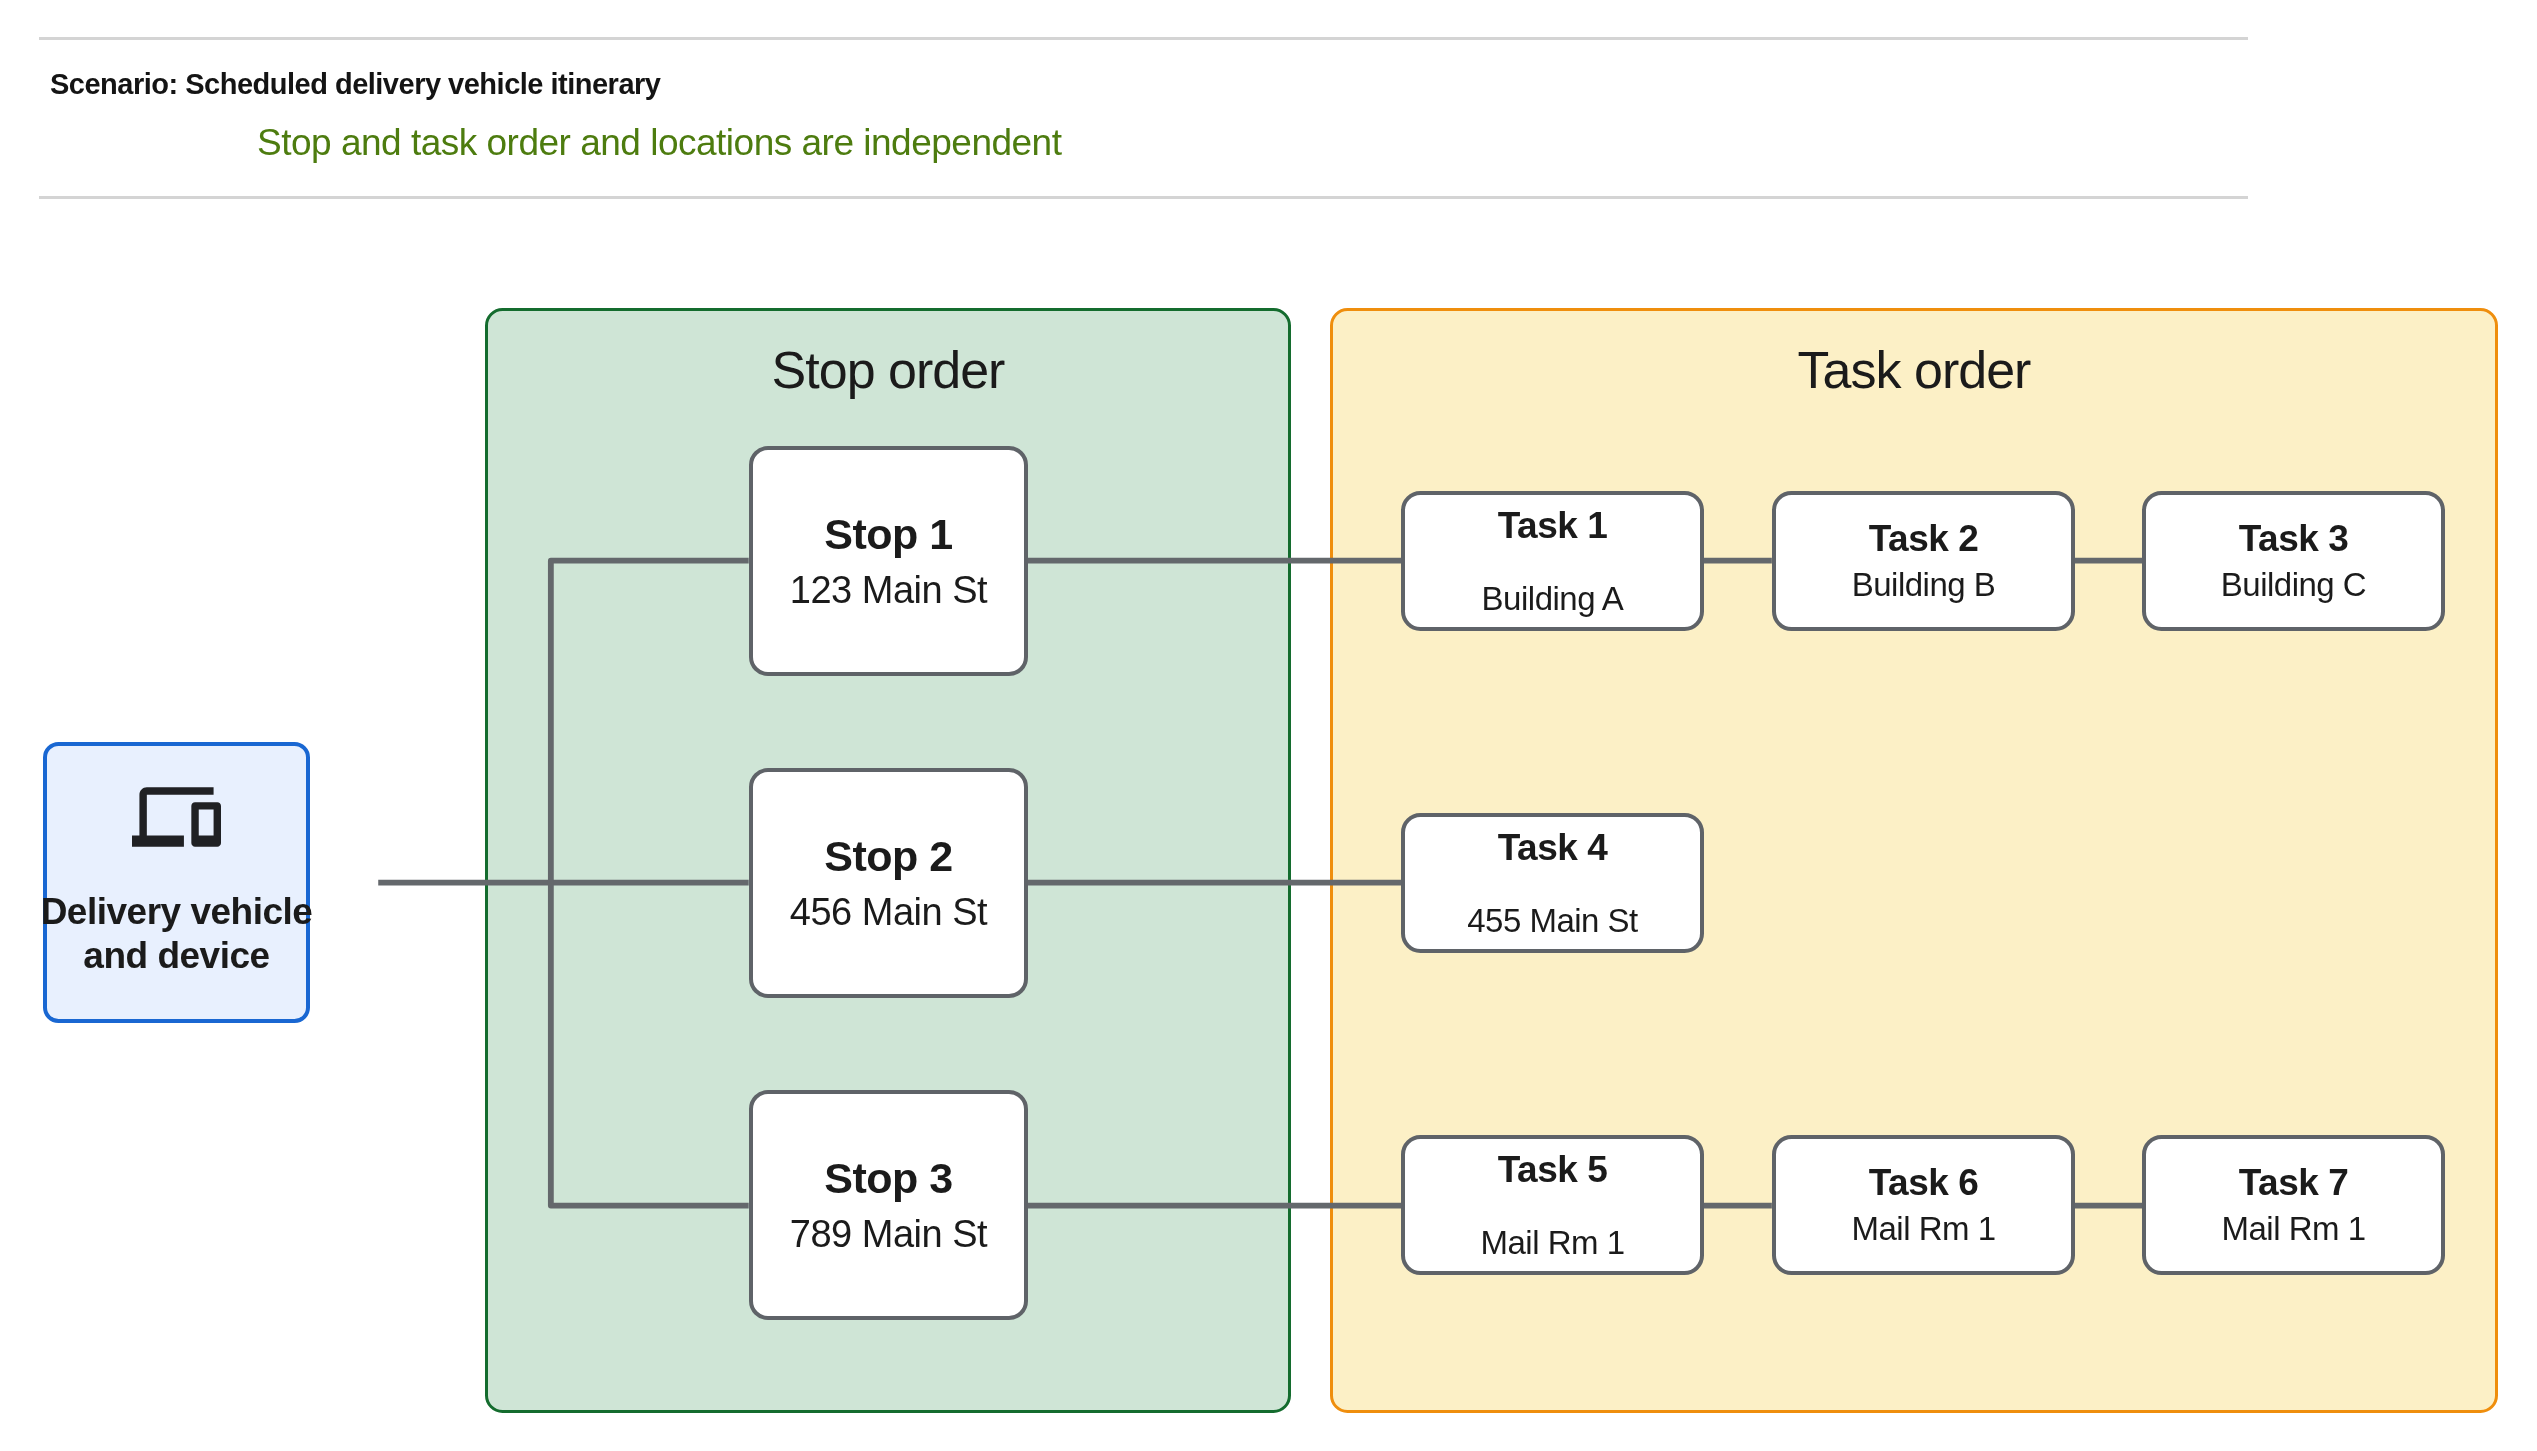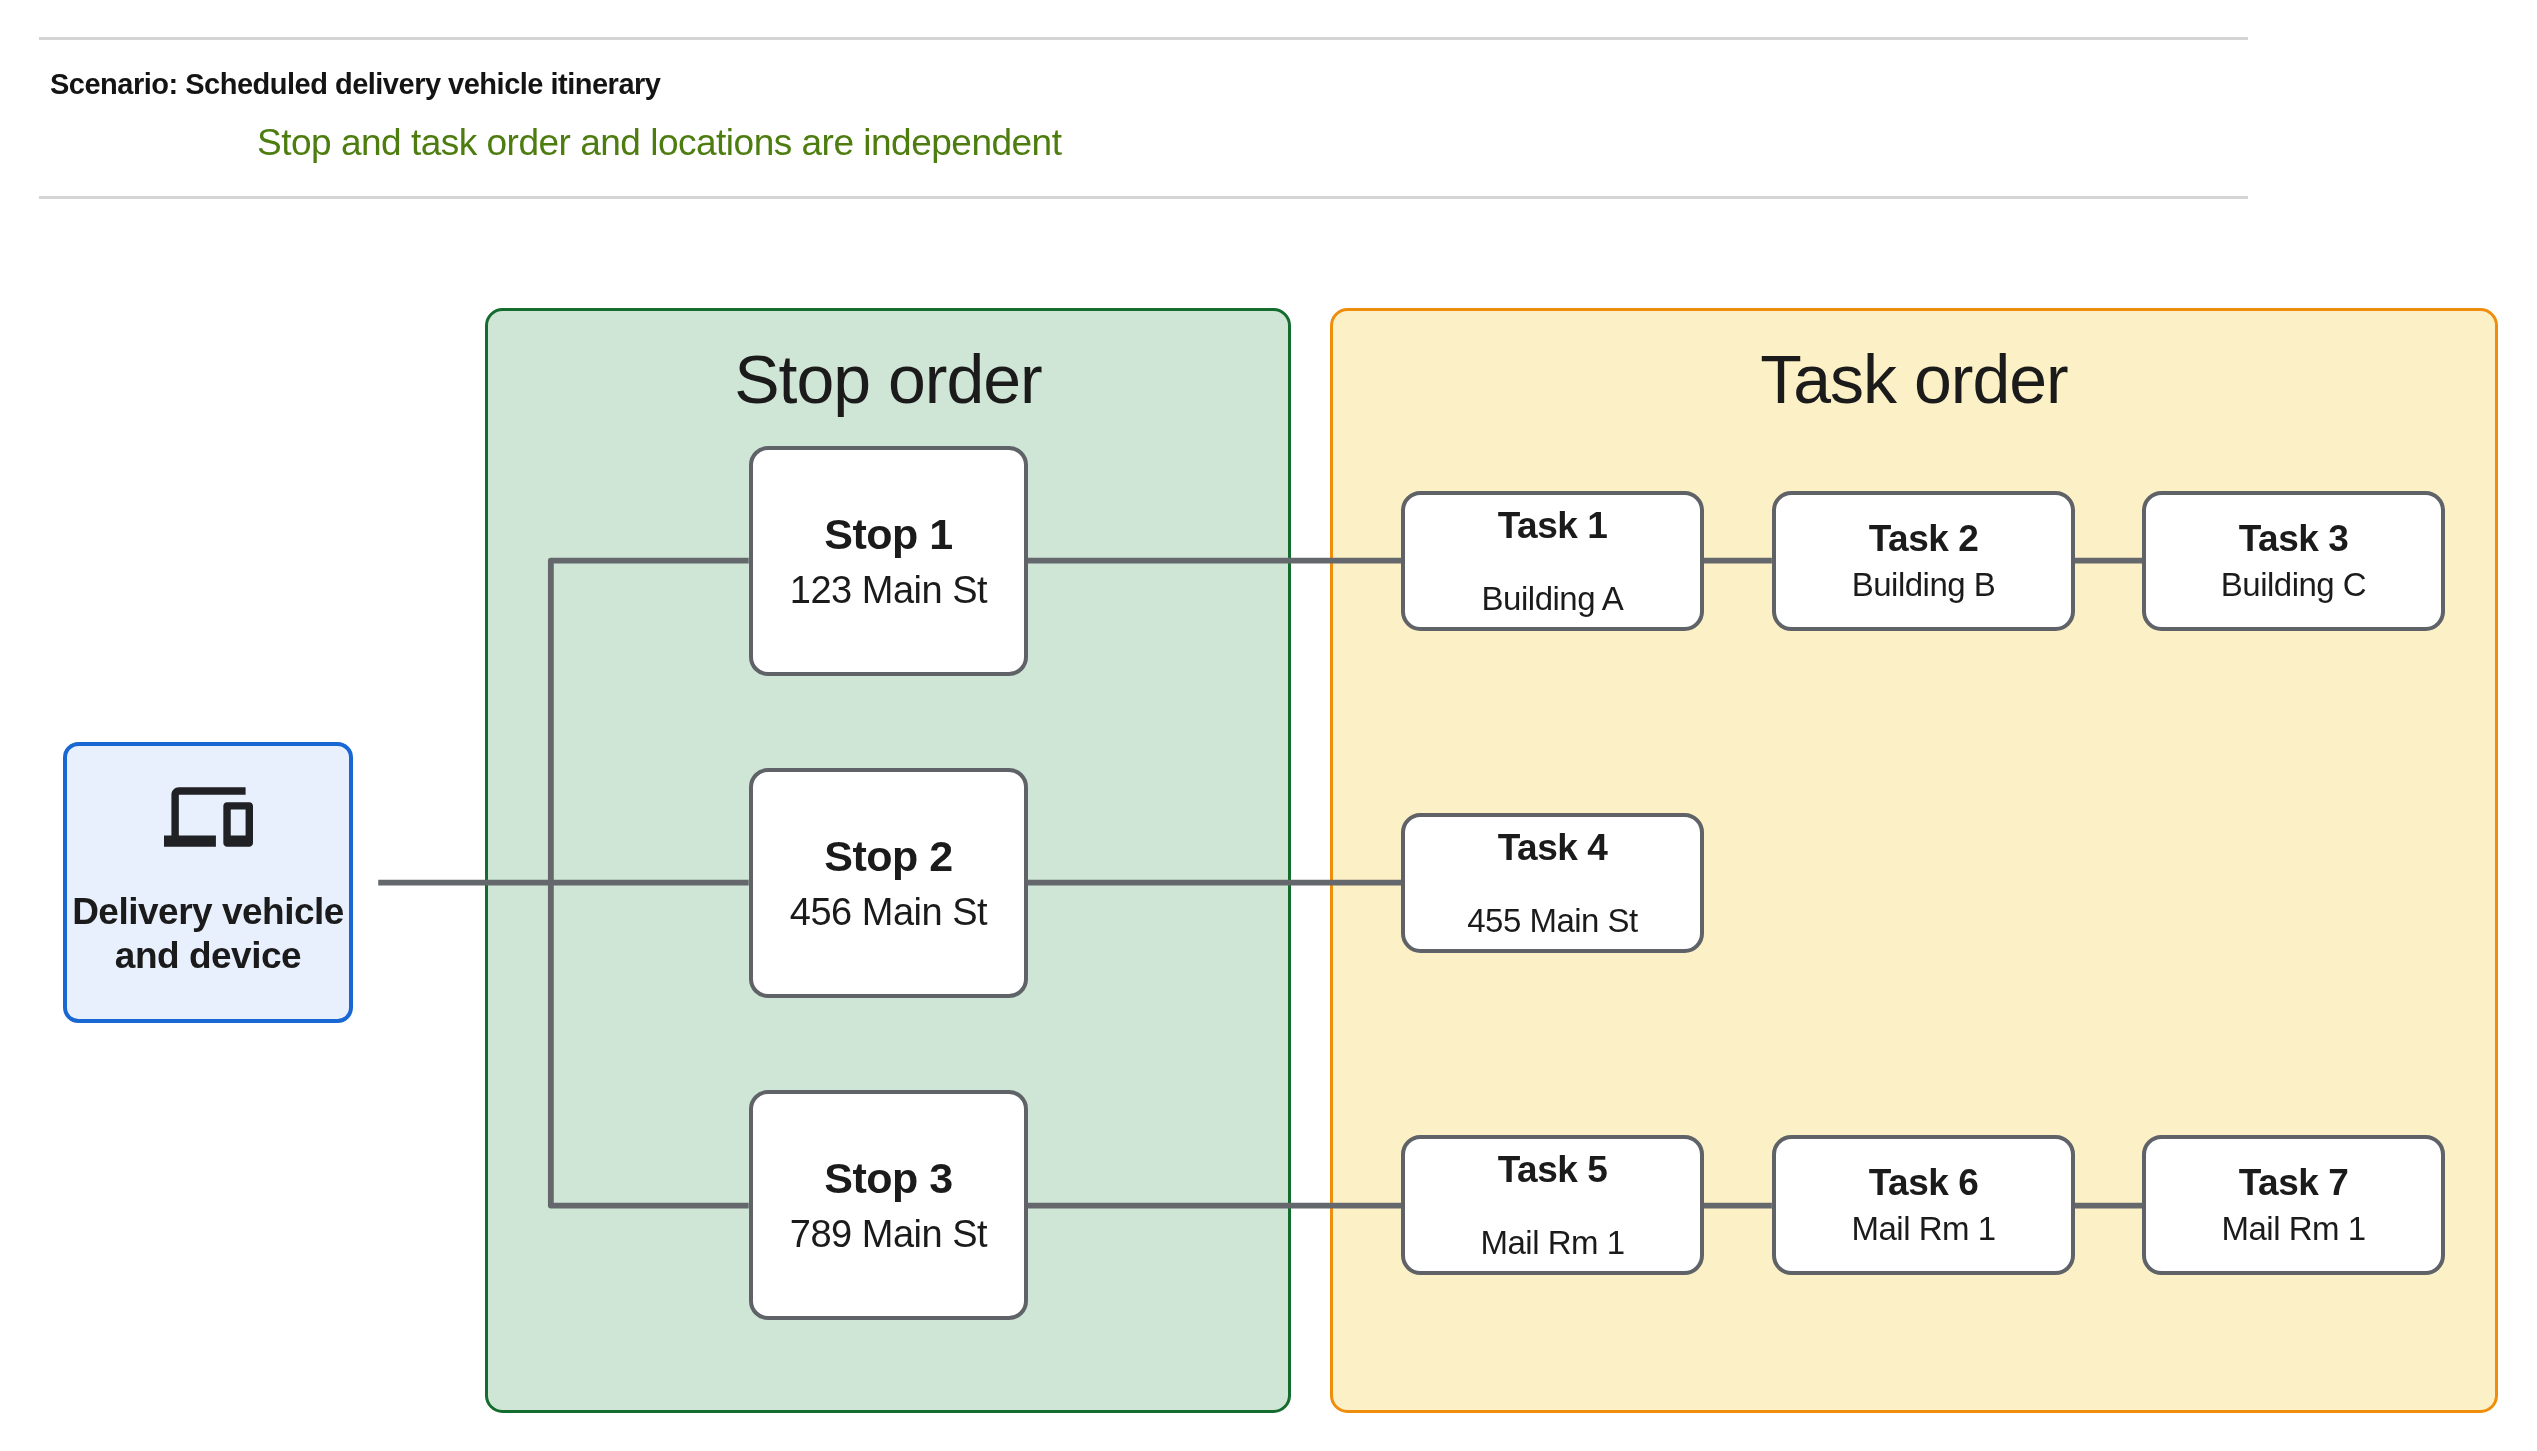--- a/index.html
+++ b/index.html
@@ -32,21 +32,21 @@
     left:485px;width:806px;
     background:#cfe5d6;border:3.9px solid #146c2e;
   }
   .panel-tasks{
     left:1330px;width:1168px;
     background:#fcf0c6;border:3.9px solid #ef8e0d;
   }
   .panel-title{
     margin:0;padding-top:29px;
     text-align:center;
-    font-size:68px;font-weight:400;letter-spacing:-1px;color:#1b1b1b;
+    font-size:52px;font-weight:400;letter-spacing:-1px;color:#1b1b1b;
   }
   .node{
     position:absolute;box-sizing:border-box;
     background:#ffffff;border:4.8px solid #5f6368;border-radius:19.4px;
     display:flex;flex-direction:column;align-items:center;justify-content:center;
     gap:9.7px;text-align:center;
   }
   .node-stop{left:749px;width:279px;height:230px;border-radius:19px;}
   .stop-1{top:446px;}
   .stop-2{top:768px;}
@@ -56,26 +56,25 @@
   .col-b{left:1772px;}
   .col-c{left:2142px;}
   .row-1{top:491px;}
   .row-2{top:813px;}
   .row-3{top:1135px;}
   .stop-title{font-size:43px;font-weight:700;letter-spacing:-0.5px;}
   .stop-sub{font-size:38px;font-weight:400;letter-spacing:-0.5px;}
   .task-title{font-size:37px;font-weight:700;letter-spacing:-0.5px;}
   .task-sub{font-size:33px;font-weight:400;letter-spacing:-0.5px;}
   .vehicle{
-    position:absolute;left:43px;top:742px;width:290px;height:281px;
+    position:absolute;left:43px;top:742px;width:267px;height:281px;
     box-sizing:border-box;
     background:#e8f0fe;border:4.8px solid #1967d2;border-radius:15.5px;
     display:flex;flex-direction:column;align-items:center;justify-content:center;
     gap:43px;
-    margin-left:20px;
   }
   .vehicle-label{
     font-size:37px;font-weight:700;line-height:1.2;letter-spacing:-0.5px;
     text-align:center;width:291px;color:#1b1b1b;
   }
   #wires{position:absolute;left:0;top:0;width:2538px;height:1452px;}
   #wires path{stroke:#64686c;stroke-width:6;fill:none;stroke-linejoin:round;stroke-linecap:butt;}
 </style>
 </head>
 <body>

